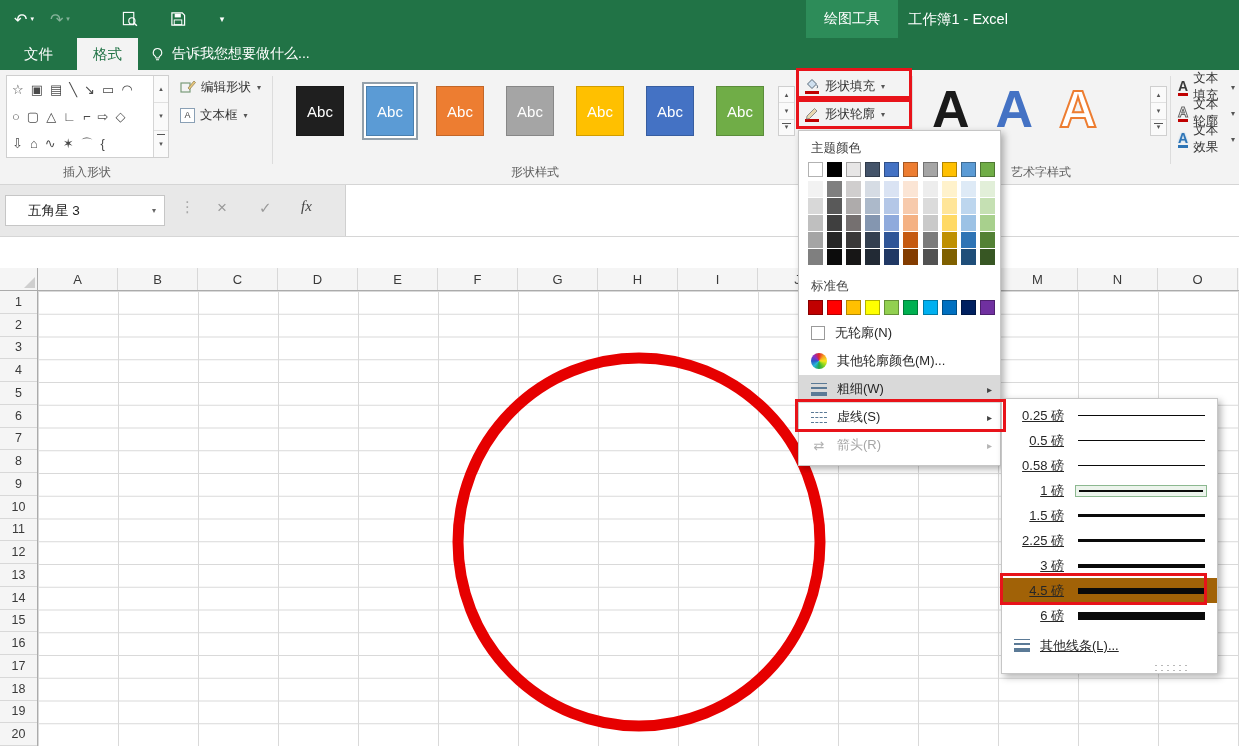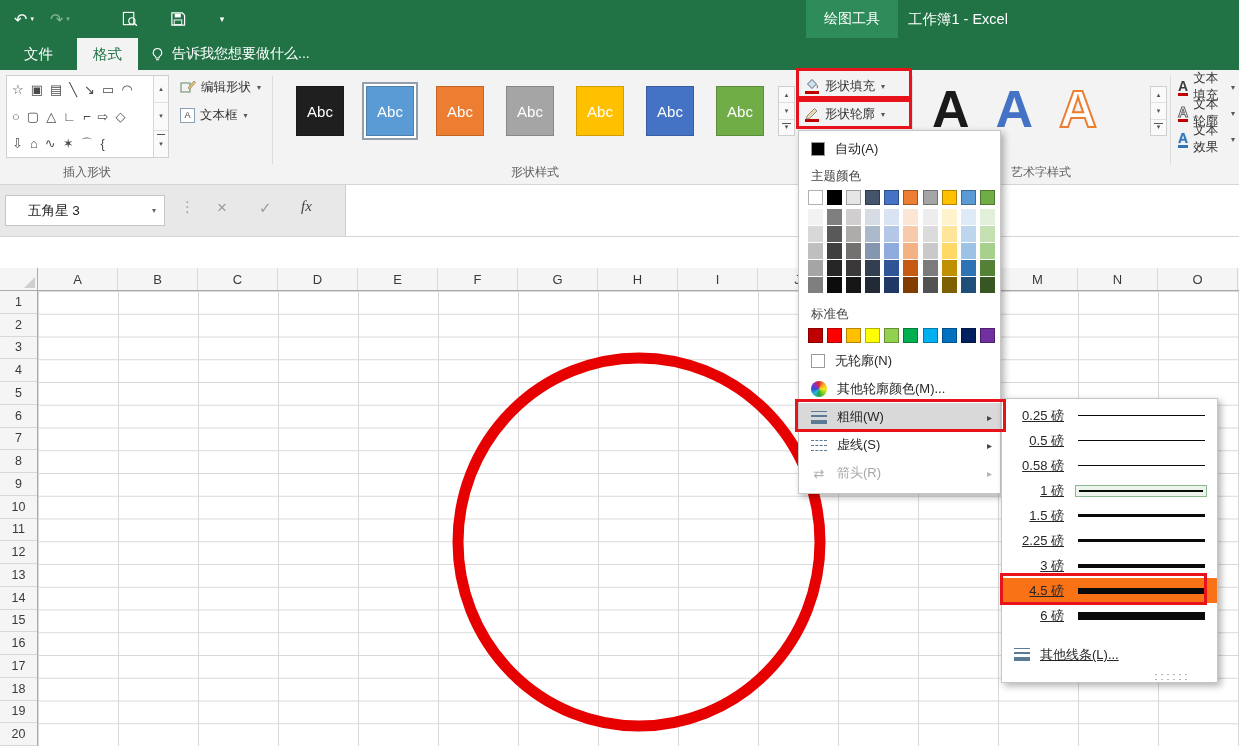--- a/index.html
+++ b/index.html
@@ -101,26 +101,26 @@
   .ico-weight i { display: block; background: #5b7a96; height: 1px; }
   .ico-weight i:nth-child(2) { height: 2px; }
   .ico-weight i:nth-child(3) { height: 4px; }
   .ico-dash { width: 16px; display: flex; flex-direction: column; gap: 4px; flex: none; }
   .ico-dash i { display: block; border-top: 1.5px dashed #5b7a96; }
   .ico-arrows { font-size: 13px; color: #b0b0b0; width: 16px; text-align: center; flex: none; }
 
   
   #weight-menu { left: 1001px; top: 398px; width: 217px; padding: 4px 0 14px; text-decoration: underline; }
   .wi { height: 25px; display: flex; align-items: center; cursor: pointer; }
-  .wi.hl { background: #f97316; }
+  .wi.hl { background: #a16207; }
   .wl { width: 62px; text-align: right; font-size: 13px; flex: none; }
   .wprev { flex: 1; margin: 0 12px 0 14px; display: flex; align-items: center; }
   .wline { width: 100%; background: #0a0a0a; }
   .wi.current .wprev { border: 1px solid #8cb890; background: #ecf4ec; padding: 4px 3px; margin: 0 10px 0 11px; }
-  .more-lines { height: 27px; display: flex; align-items: center; gap: 10px; padding-left: 12px; margin-top: 13px; cursor: pointer; }
+  .more-lines { height: 27px; display: flex; align-items: center; gap: 10px; padding-left: 12px; margin-top: 4px; cursor: pointer; }
   .grip { position: absolute; right: 30px; bottom: 2px; width: 34px; height: 8px;
     background-image: radial-gradient(#b8b8b8 1px, transparent 1.2px); background-size: 6px 5px; }
 
   
   .redbox { position: absolute; border: 3px solid #e8131a; z-index: 30; pointer-events: none; }
   #rb-fill { left: 796px; top: 68px; width: 116px; height: 31px; }
   #rb-outline { left: 796px; top: 99px; width: 116px; height: 30px; }
   #rb-weight { left: 795px; top: 399px; width: 211px; height: 33px; }
   #rb-45 { left: 1000px; top: 573px; width: 207px; height: 32px; }
 </style>
@@ -348,24 +348,20 @@
     <div class="row-h">19</div>
     <div class="row-h">20</div>
   </div>
 <div class="cells"></div>
 
 <svg class="shape-overlay" width="1239" height="746">
   <ellipse cx="639" cy="542" rx="181" ry="184" fill="none" stroke-width="11" stroke="#e60000"></ellipse>
 </svg>
 
 <div class="menu" id="outline-menu">
-  <div class="mi">
-    <span class="sw" style="background:#000"></span>
-    <span>自动(A)</span>
-  </div>
   <div class="section-label">主题颜色</div>
   <div class="swrow">
       <div class="csw" style="background: rgb(255, 255, 255);"></div>
       <div class="csw" style="background: rgb(0, 0, 0);"></div>
       <div class="csw" style="background: rgb(231, 230, 230);"></div>
       <div class="csw" style="background: rgb(68, 84, 106);"></div>
       <div class="csw" style="background: rgb(68, 114, 196);"></div>
       <div class="csw" style="background: rgb(237, 125, 49);"></div>
       <div class="csw" style="background: rgb(165, 165, 165);"></div>
       <div class="csw" style="background: rgb(255, 192, 0);"></div>

